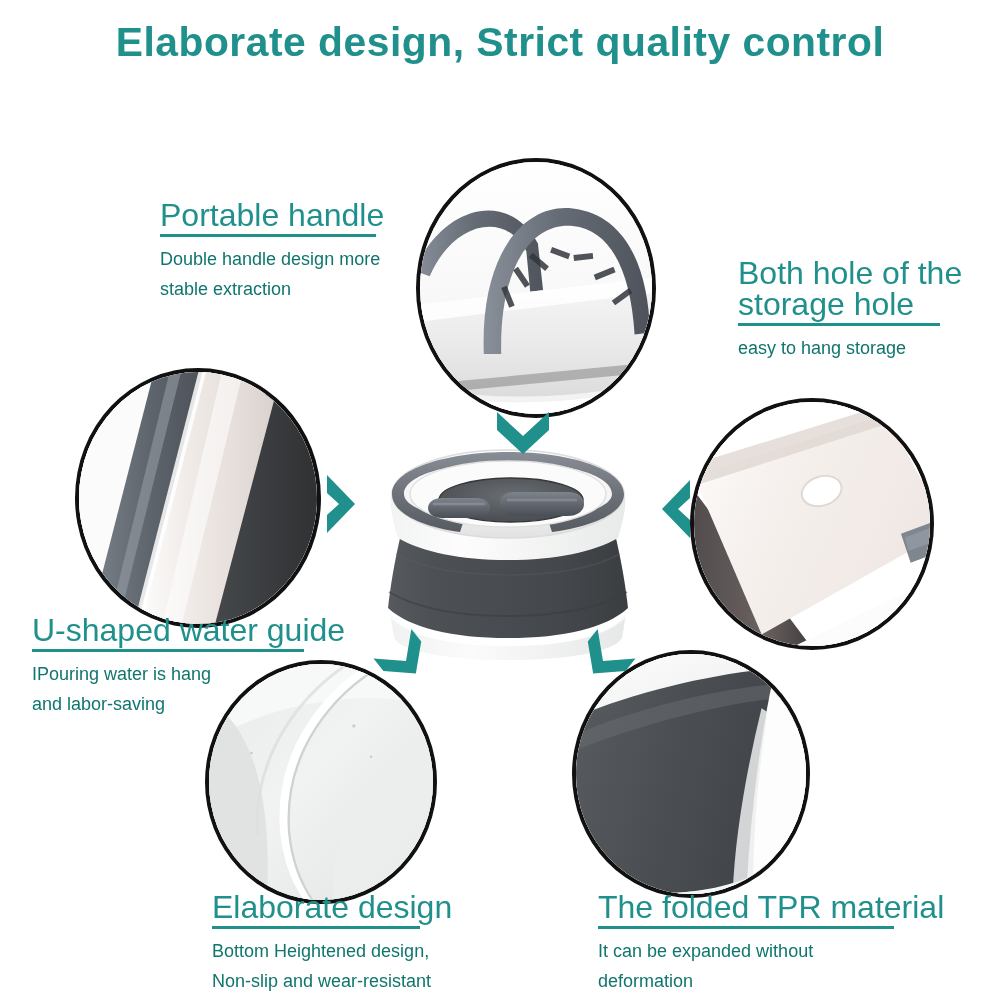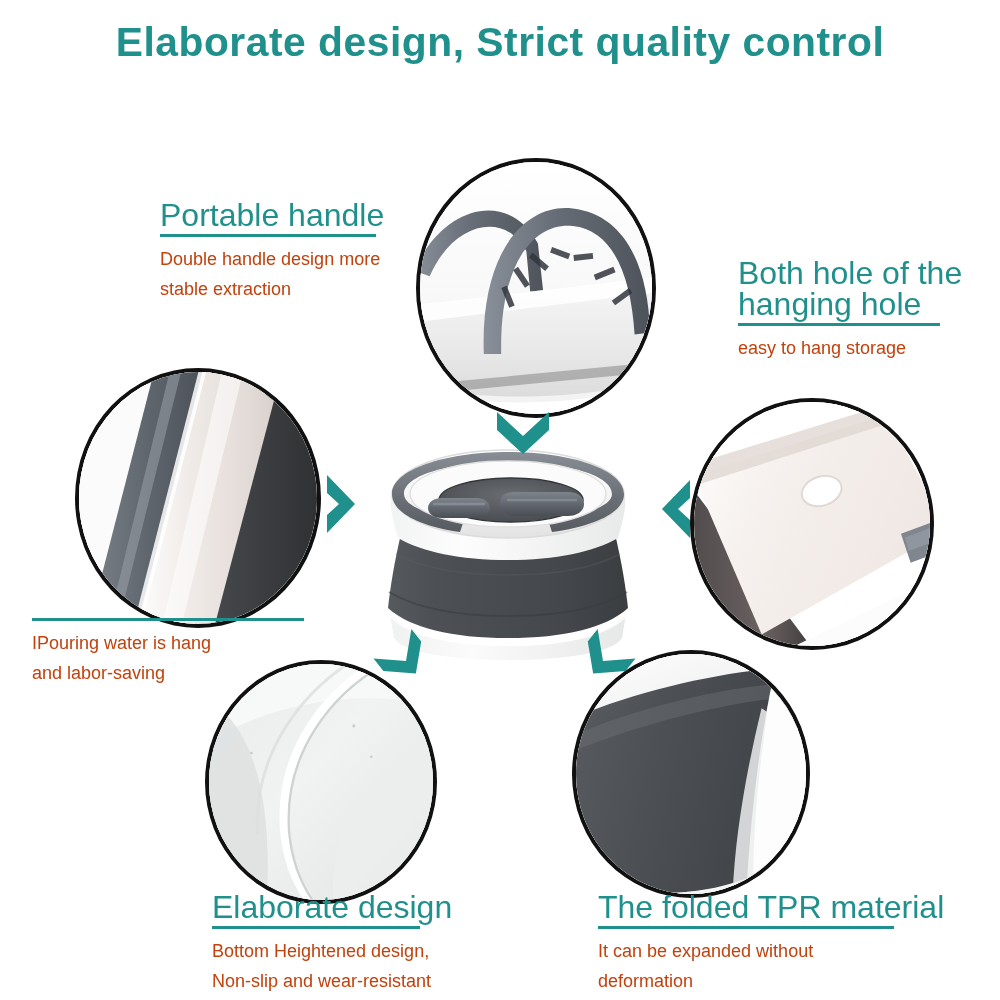--- a/index.html
+++ b/index.html
@@ -31,21 +31,21 @@
     color:#1f908b;
     font-size:32px;
     line-height:31px;
     font-weight:400;
     white-space:nowrap;
   }
   .callout .rule{
     height:3px;background:#1f908b;margin-top:3px;margin-bottom:7px;
   }
   .callout .sub{
-    color:#c2410c;
+    color:#0f766e;
     font-size:18px;
     line-height:30px;
     white-space:nowrap;
   }
 
   
   .bubble{
     position:absolute;
     border:4px solid #111;
     border-radius:50%;
@@ -337,26 +337,27 @@
 
   <div class="callout" style="left:160px;top:200px;width:232px;">
     <div class="head">Portable handle</div>
     <div class="rule" style="width:216px;"></div>
     <div class="sub">Double handle design more</div>
     <div class="sub">stable extraction</div>
   </div>
 
   <div class="callout" style="left:738px;top:258px;width:210px;">
     <div class="head">Both hole of the</div>
-    <div class="head">hanging hole</div>
+    <div class="head">storage hole</div>
     <div class="rule" style="width:202px;"></div>
     <div class="sub">easy to hang storage</div>
   </div>
 
   <div class="callout" style="left:32px;top:615px;width:280px;">
+    <div class="head">U-shaped water guide</div>
     <div class="rule" style="width:272px;"></div>
     <div class="sub">IPouring water is hang</div>
     <div class="sub">and labor-saving</div>
   </div>
 
   <div class="callout" style="left:598px;top:892px;width:300px;">
     <div class="head">The folded TPR material</div>
     <div class="rule" style="width:296px;"></div>
     <div class="sub">It can be expanded without</div>
     <div class="sub">deformation</div>

